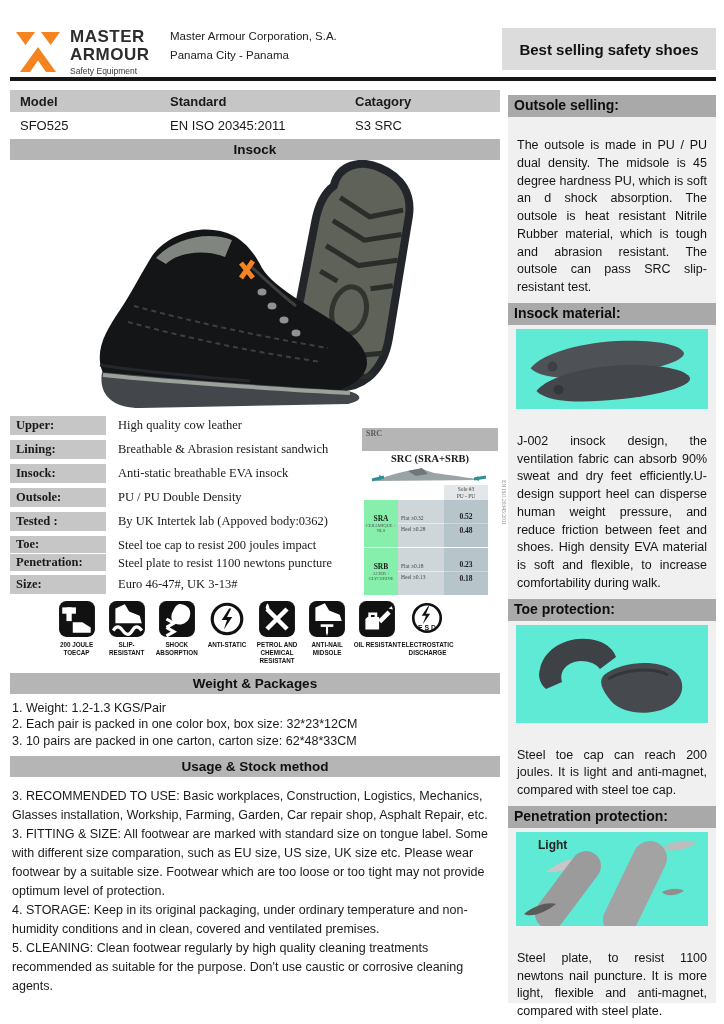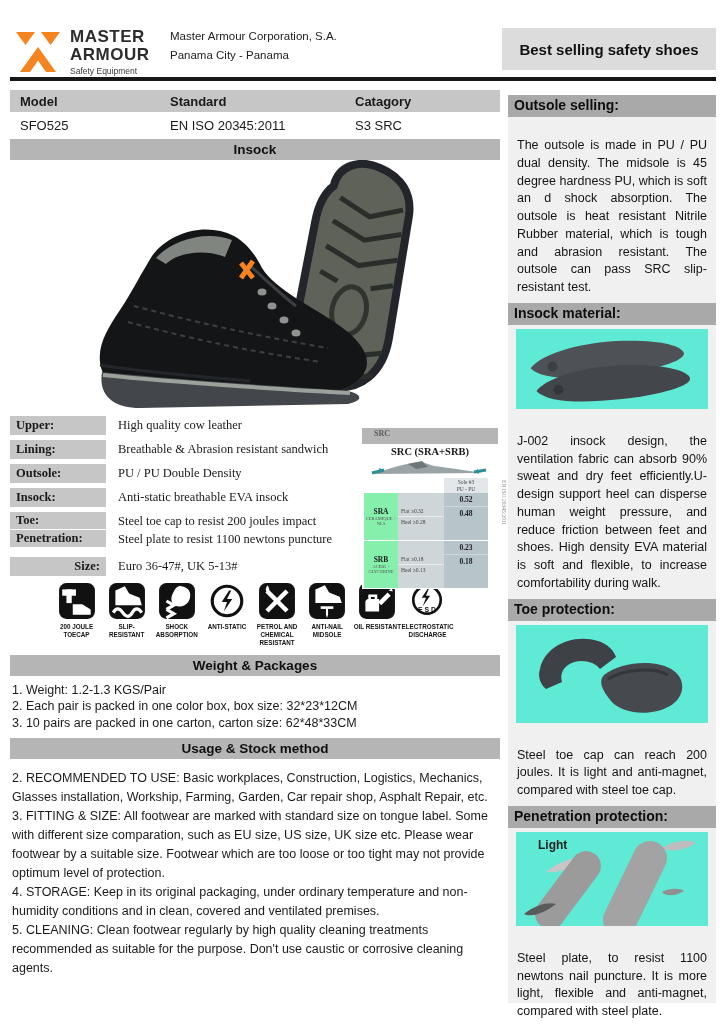--- a/index.html
+++ b/index.html
@@ -25,32 +25,32 @@
   .image-area { position:relative; height:253px; background:#fff; }
 
   
   .spec-block { position:relative; margin-top:3px;font-family:Liberation Serif, serif; }
   .spec-row { display:flex; margin-bottom:5px; align-items:flex-start; }
   .spec-row.tight { margin-bottom:1px; }
   .spec-label { width:96px; background:#c6c6c6; font-size:12.5px; font-weight:bold; padding:2px 6px; flex:none; }
   .spec-row.tight .spec-label { padding:1px 6px; }
   .spec-value { font-size:12.5px; padding:2px 0 0 12px; max-width:255px; }
   .src-box { position:absolute; left:352px; top:12px; width:136px; background:#fff; }
-  .src-tab { background:#b5b5b5; color:#5a5a5a; font-size:8px; font-weight:bold; padding:1px 12px; height:16px; }
+  .src-tab { background:#b5b5b5; color:#5a5a5a; font-size:8px; font-weight:bold; padding:1px 4px; height:23px; }
   .src-title { font-size:10.5px; font-weight:bold; text-align:center; padding:2px 0 1px 0; }
   .src-shoe { display:block; margin:0 auto; }
   .src-grid { display:grid; grid-template-columns:34px 46px 44px; font-size:5.5px; margin-left:2px; }
   .src-grid .hdr { grid-column:3; background:#e3e7e9; text-align:center; padding:1px 0; color:#444; line-height:1.2; }
   .src-name { background:#86efac; display:flex; flex-direction:column; align-items:center; justify-content:center; padding:14px 1px; border-bottom:1px solid #fff; }
   .src-name b { font-size:7.5px; }
   .src-name span { font-size:4.5px; color:#555; text-align:center; }
   .src-req { background:#cfd6d9; display:flex; flex-direction:column; justify-content:center; border-bottom:1px solid #fff; }
   .src-req div { padding:2px 3px; color:#444; border-bottom:1px solid #e8eced; }
   .src-req div:last-child { border-bottom:none; }
-  .src-val { background:#b7c5cb; display:flex; flex-direction:column; border-bottom:1px solid #fff; }
+  .src-val { background:#b7c5cb; display:flex; flex-direction:column; justify-content:center; border-bottom:1px solid #fff; }
   .src-val div { padding:2px 4px; font-size:7.5px; font-weight:bold; text-align:center; border-bottom:1px solid #cdd8dc; }
   .src-val div:last-child { border-bottom:none; }
   .src-side { position:absolute; right:-9px; top:52px; writing-mode:vertical-rl; font-size:5.5px; color:#888; }
 
   
   .icons-row { display:flex; justify-content:space-between; width:400px; margin:6px 0 0 42px; }
   .icon-item { width:49px; display:flex; flex-direction:column; align-items:center; }
   .icon-item svg { width:38px; height:38px; }
   .icon-label { font-size:6.3px; font-weight:bold; text-align:center; line-height:1.25; margin-top:3px; color:#111; }
 
@@ -143,38 +143,42 @@
     <div class="spec-block">
       <div class="spec-row">
         <div class="spec-label">Upper:</div>
         <div class="spec-value">High quality cow leather</div>
       </div>
       <div class="spec-row">
         <div class="spec-label">Lining:</div>
         <div class="spec-value">Breathable &amp; Abrasion resistant sandwich</div>
       </div>
       <div class="spec-row">
+        <div class="spec-label">Insock:</div>
+        <div class="spec-value">Anti-static breathable EVA insock</div>
+      </div>
+      <div class="spec-row">
         <div class="spec-label">Outsole:</div>
         <div class="spec-value">PU / PU Double Density</div>
       </div>
       <div class="spec-row">
-        <div class="spec-label">Insock:</div>
-        <div class="spec-value">Anti-static breathable EVA insock</div>
+        <div class="spec-label">Tested :</div>
+        <div class="spec-value">By UK Intertek lab (Appoved body:0362)</div>
       </div>
       <div class="spec-row tight">
         <div class="spec-label">Toe:</div>
         <div class="spec-value">Steel toe cap to resist 200 joules impact</div>
       </div>
       <div class="spec-row tight">
         <div class="spec-label">Penetration:</div>
         <div class="spec-value">Steel plate to resist 1100 newtons puncture</div>
       </div>
-      <div class="spec-row" style="margin-top:10px;text-align:right;">
+      <div class="spec-row" style="margin-top:4px;">
         <div class="spec-label">Size:</div>
-        <div class="spec-value">Euro 36-47#, UK 5-13#</div>
+        <div class="spec-value">Euro 46-47#, UK 3-13#</div>
       </div>
 
       <div class="src-box">
         <div class="src-tab">SRC</div>
         <div class="src-title">SRC (SRA+SRB)</div>
         <svg class="src-shoe" width="120" height="20" viewBox="0 0 120 20">
           <path d="M4 16 C20 10 40 4 52 4 L64 8 C80 10 100 13 112 15 Z" fill="#9aa3a6"></path>
           <path d="M38 6 L52 3 L58 9 L46 11 Z" fill="#6e777a"></path>
           <path d="M2 15 L14 12 M104 14 L116 12" stroke="#2e8f96" stroke-width="3"></path>
           <path d="M14 12 l-5 -2 l1 5 Z M104 14 l5 2 l-1 -5 Z" fill="#2e8f96"></path>
@@ -286,21 +290,21 @@
 
     <div class="section-bar wbar">Weight &amp; Packages</div>
     <div class="list-block">
       <div>1. Weight: 1.2-1.3 KGS/Pair</div>
       <div>2. Each pair is packed in one color box, box size: 32*23*12CM</div>
       <div>3. 10 pairs are packed in one carton, carton size: 62*48*33CM</div>
     </div>
 
     <div class="section-bar ubar">Usage &amp; Stock method</div>
     <div class="usage-block">
-      <div class="usage-item">2. RECOMMENDED TO USE: Basic workplaces, Construction, Logistics, Mechanics, Glasses installation, Workship, Farming, Garden, Car repair shop, Asphalt Repair, etc.</div>
+      <div class="usage-item">3. RECOMMENDED TO USE: Basic workplaces, Construction, Logistics, Mechanics, Glasses installation, Workship, Farming, Garden, Car repair shop, Asphalt Repair, etc.</div>
       <div class="usage-item">3. FITTING &amp; SIZE: All footwear are marked with standard size on tongue label. Some with different size comparation, such as EU size, US size, UK size etc. Please wear footwear by a suitable size. Footwear which are too loose or too tight may not provide optimum level of protection.</div>
       <div class="usage-item">4. STORAGE: Keep in its original packaging, under ordinary temperature and non-humidity conditions and in clean, covered and ventilated premises.</div>
       <div class="usage-item">5. CLEANING: Clean footwear regularly by high quality cleaning treatments recommended as suitable for the purpose. Don't use caustic or corrosive cleaning agents.</div>
     </div>
   </div>
 
   <div class="panel">
     <div class="panel-bar">Outsole selling:</div>
     <div class="panel-text">The outsole is made in PU / PU dual density. The midsole is 45 degree hardness PU, which is soft an d shock absorption. The outsole is heat resistant Nitrile Rubber material, which is tough and abrasion resistant. The outsole can pass SRC slip-resistant test.</div>
 

